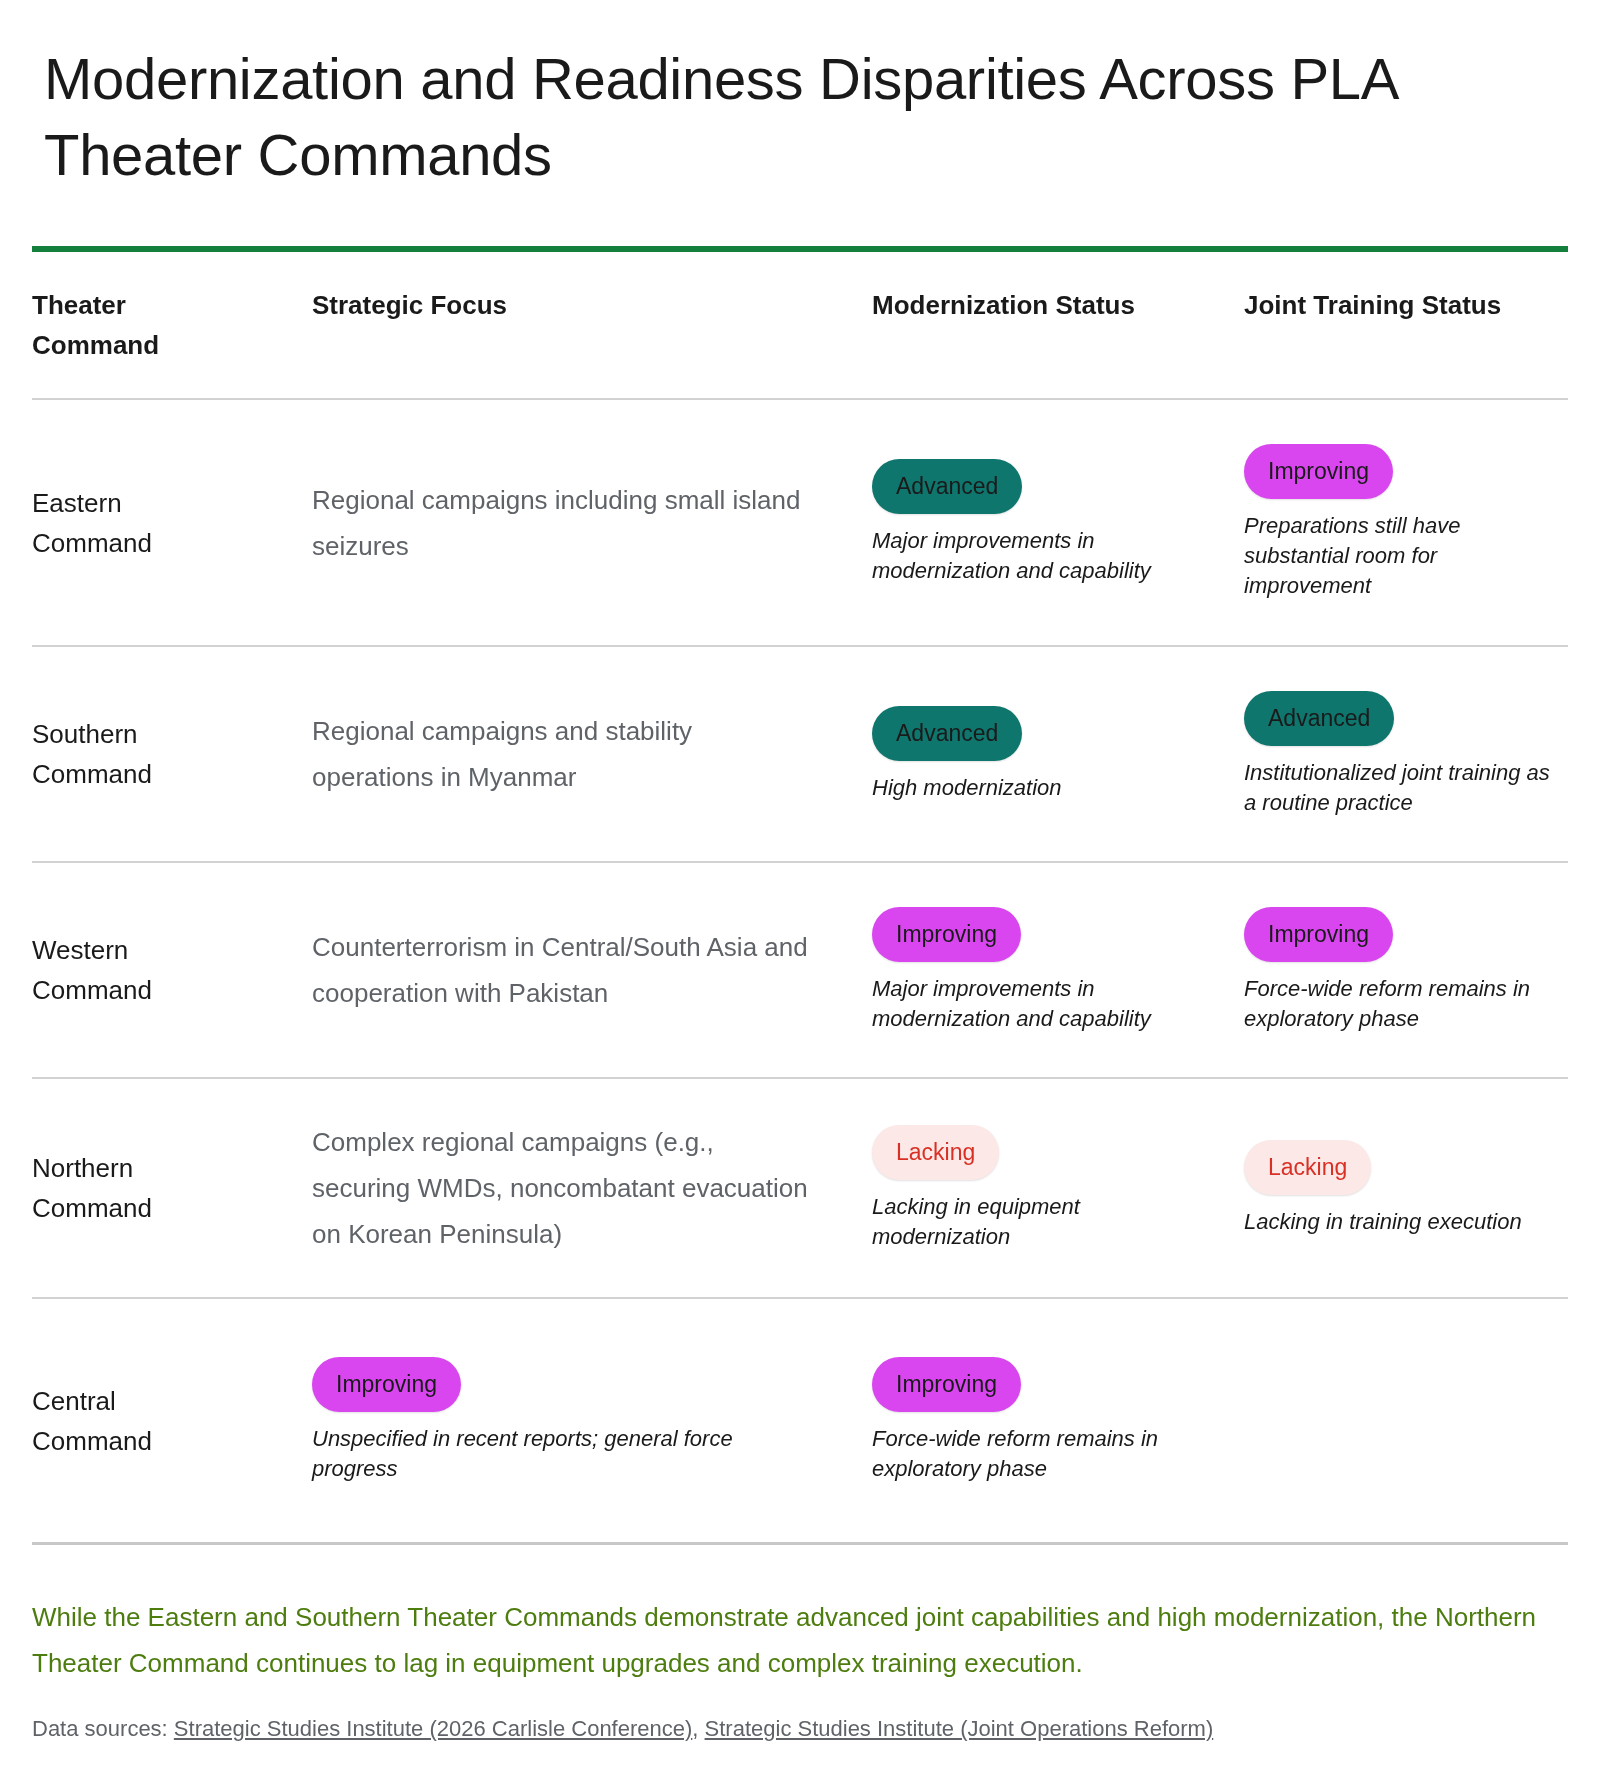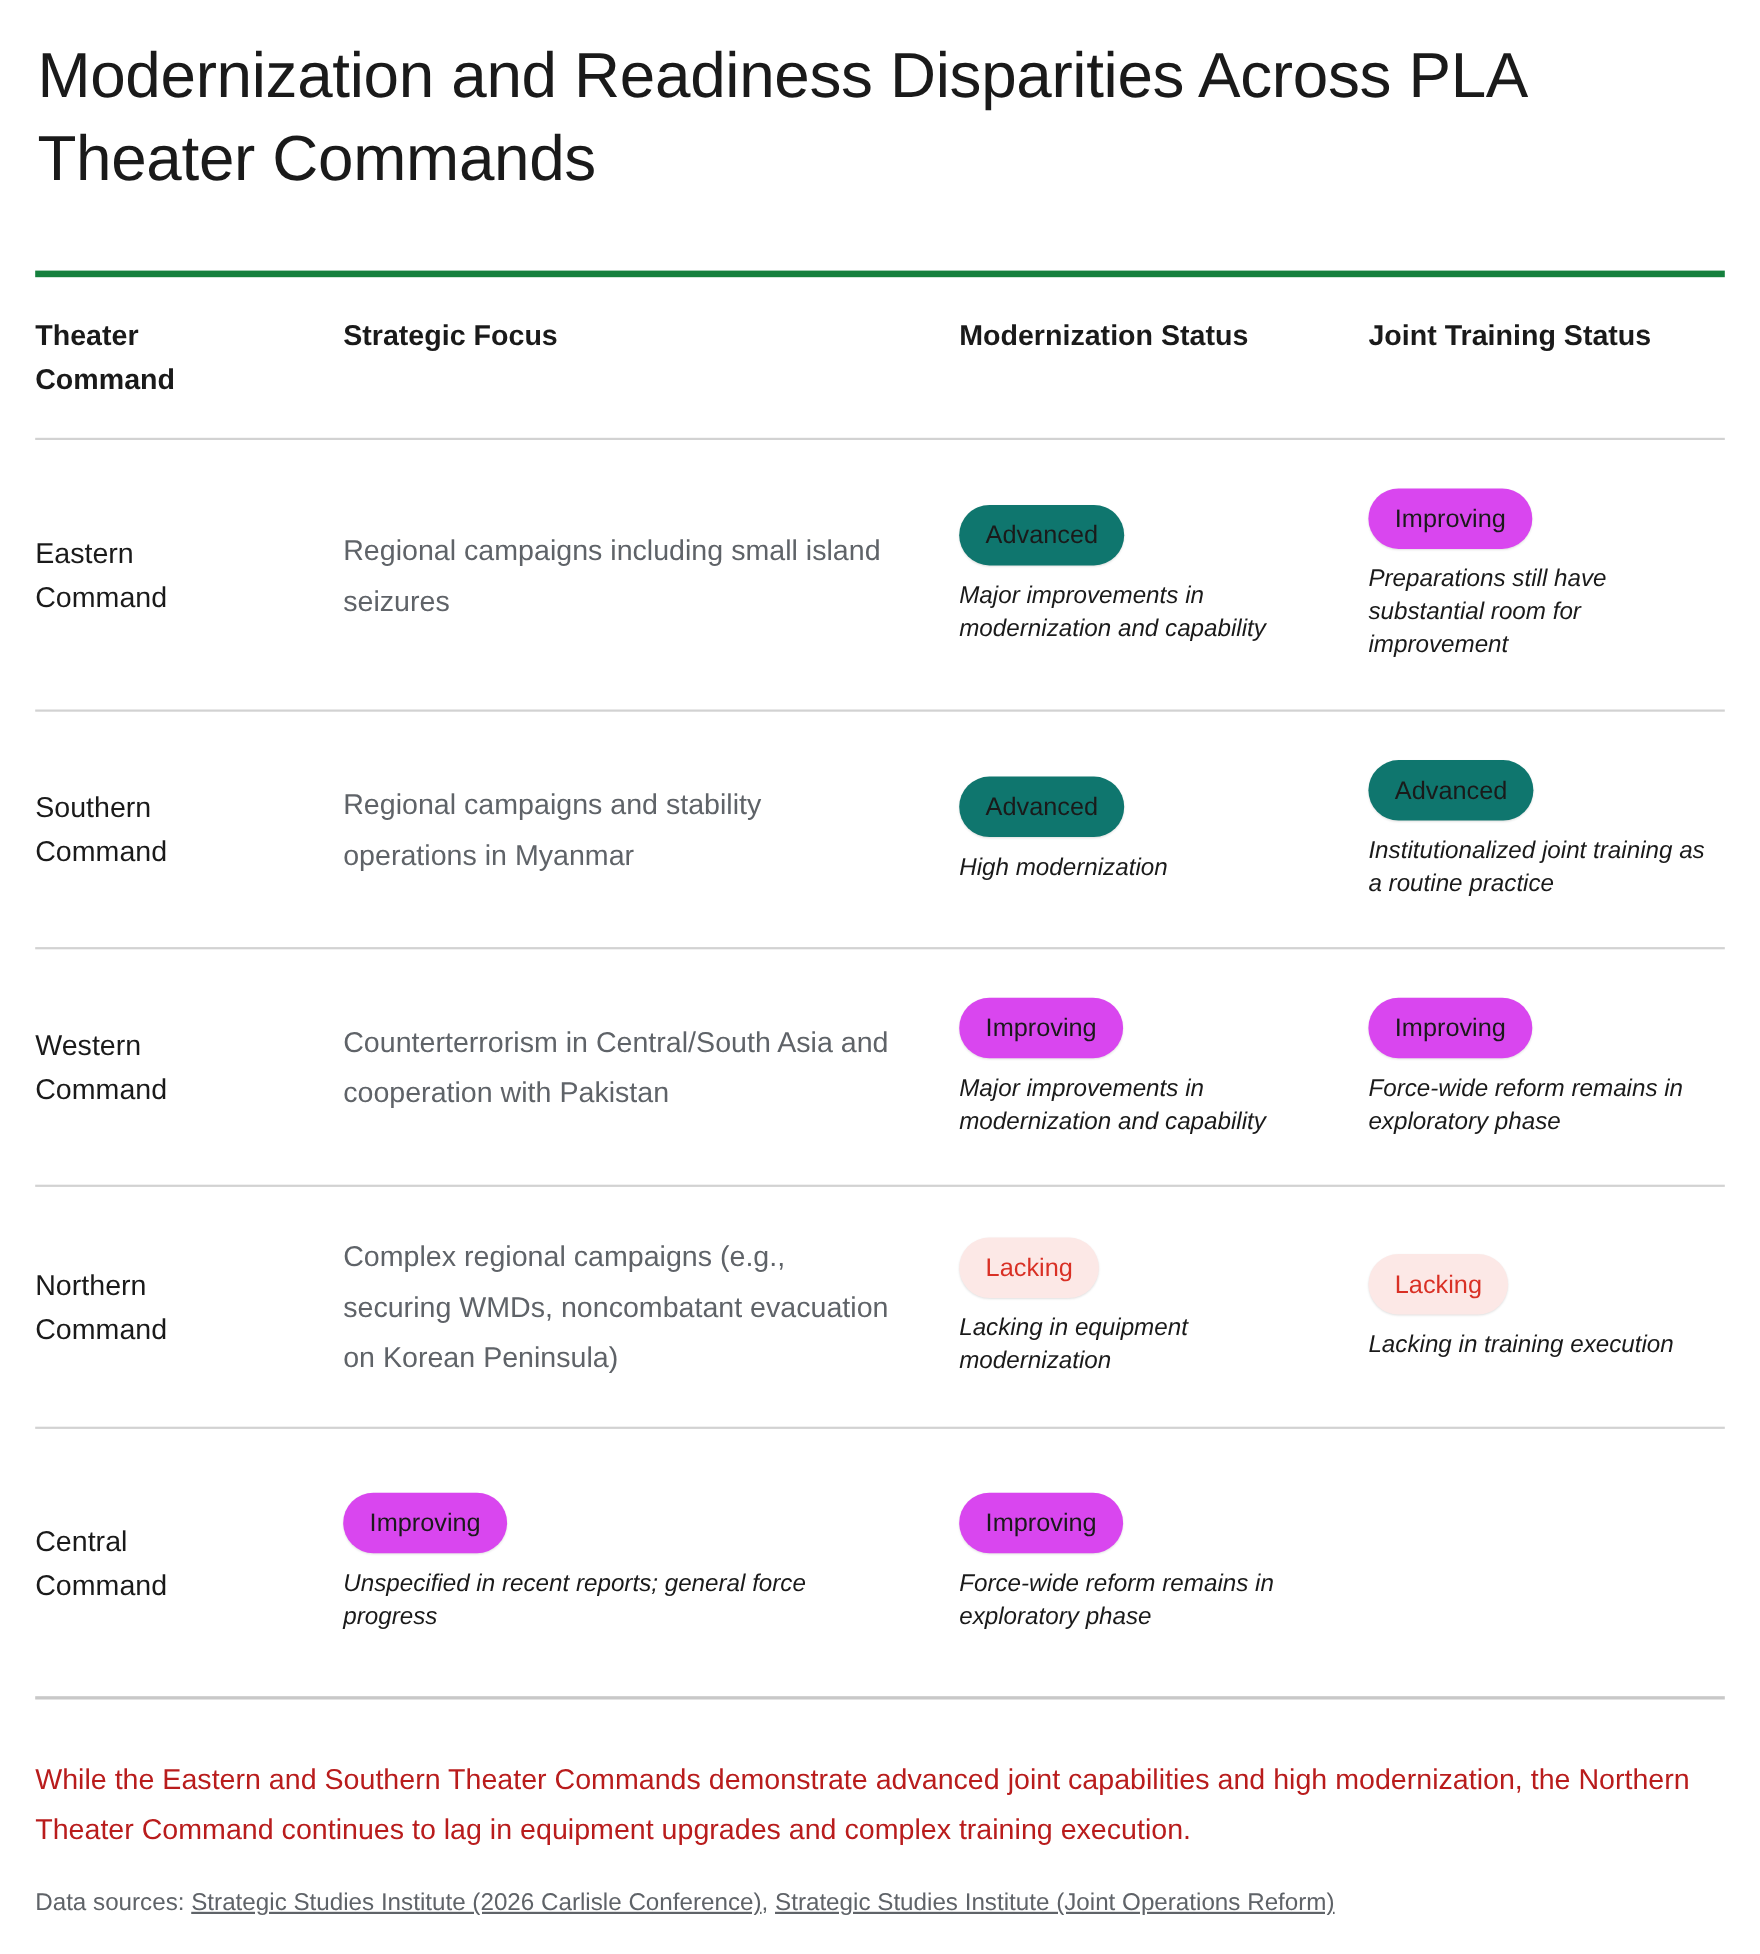--- a/index.html
+++ b/index.html
@@ -6,21 +6,21 @@
     body {
       width: 1600px;
       height: 1776px;
       position: relative;
       font-family: "Liberation Sans", "DejaVu Sans", sans-serif;
       color: #1f1f1f;
       overflow: hidden;
     }
     .page { position: absolute; left: 32px; top: 0; width: 1536px; }
     .title {
-      margin: 2px;
+      margin: 12px;
       padding-top: 29px;
       font-size: 58px;
       line-height: 76px;
       font-weight: 400;
       color: #1a1a1a;
       letter-spacing: -0.3px;
       width: 1500px;
     }
     .table { position: absolute; top: 246px; left: 0; width: 1536px; border-top: 6px solid #15803d; border-bottom: 3px solid #c8c8c8; }
     .row { display: grid; grid-template-columns: 280px 560px 372px 324px; border-top: 2px solid #d2d2d2; }
@@ -47,21 +47,21 @@
     .badge.improving { background: #d946ef; }
     .badge.lacking { background: #fce8e6; color: #d93025; }
     .desc { font-style: italic; font-size: 22px; line-height: 30px; color: #1a1a1a; }
     .r1 { height: 245px; }
     .r2 { height: 214px; }
     .r3 { height: 214px; }
     .r4 { height: 218px; }
     .r5 { height: 243px; }
     .summary {
       position: absolute; top: 1594px; left: 0; width: 1540px;
-      font-size: 26px; line-height: 46px; color: #b91c1c; margin: 0;
+      font-size: 26px; line-height: 46px; color: #4d7c0f; margin: 0;
     }
     .sources {
       position: absolute; top: 1714px; left: 0; width: 1540px;
       font-size: 22px; line-height: 30px; color: #5f6368; margin: 0;
     }
     .sources a { color: #5f6368; text-decoration: underline; }
   </style>
 </head>
 <body>
 

